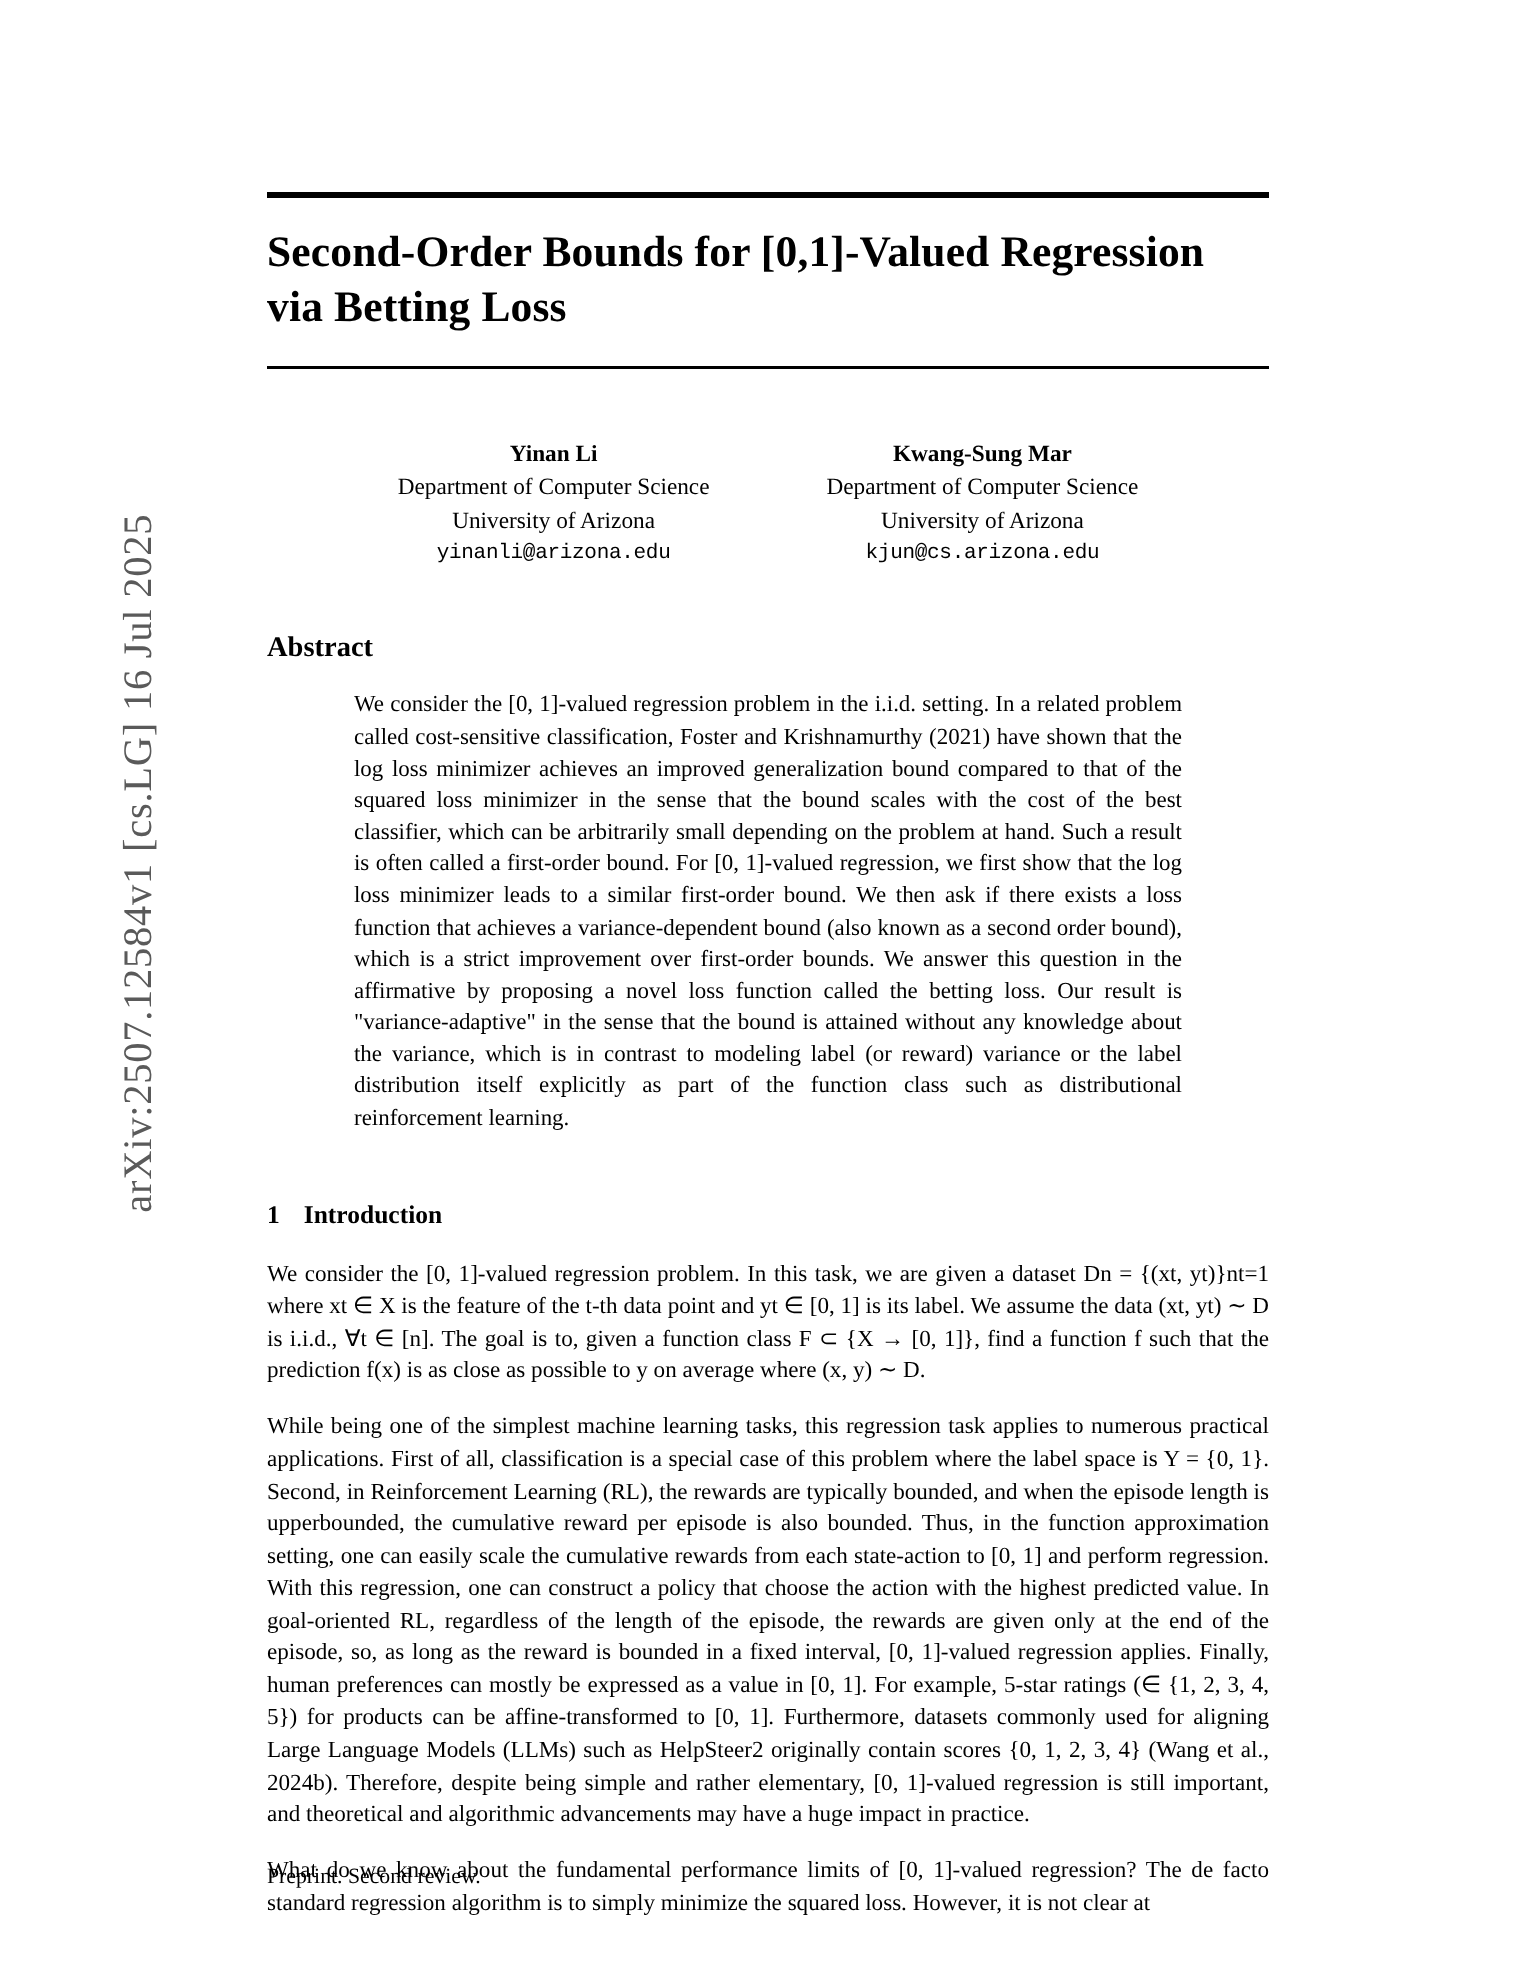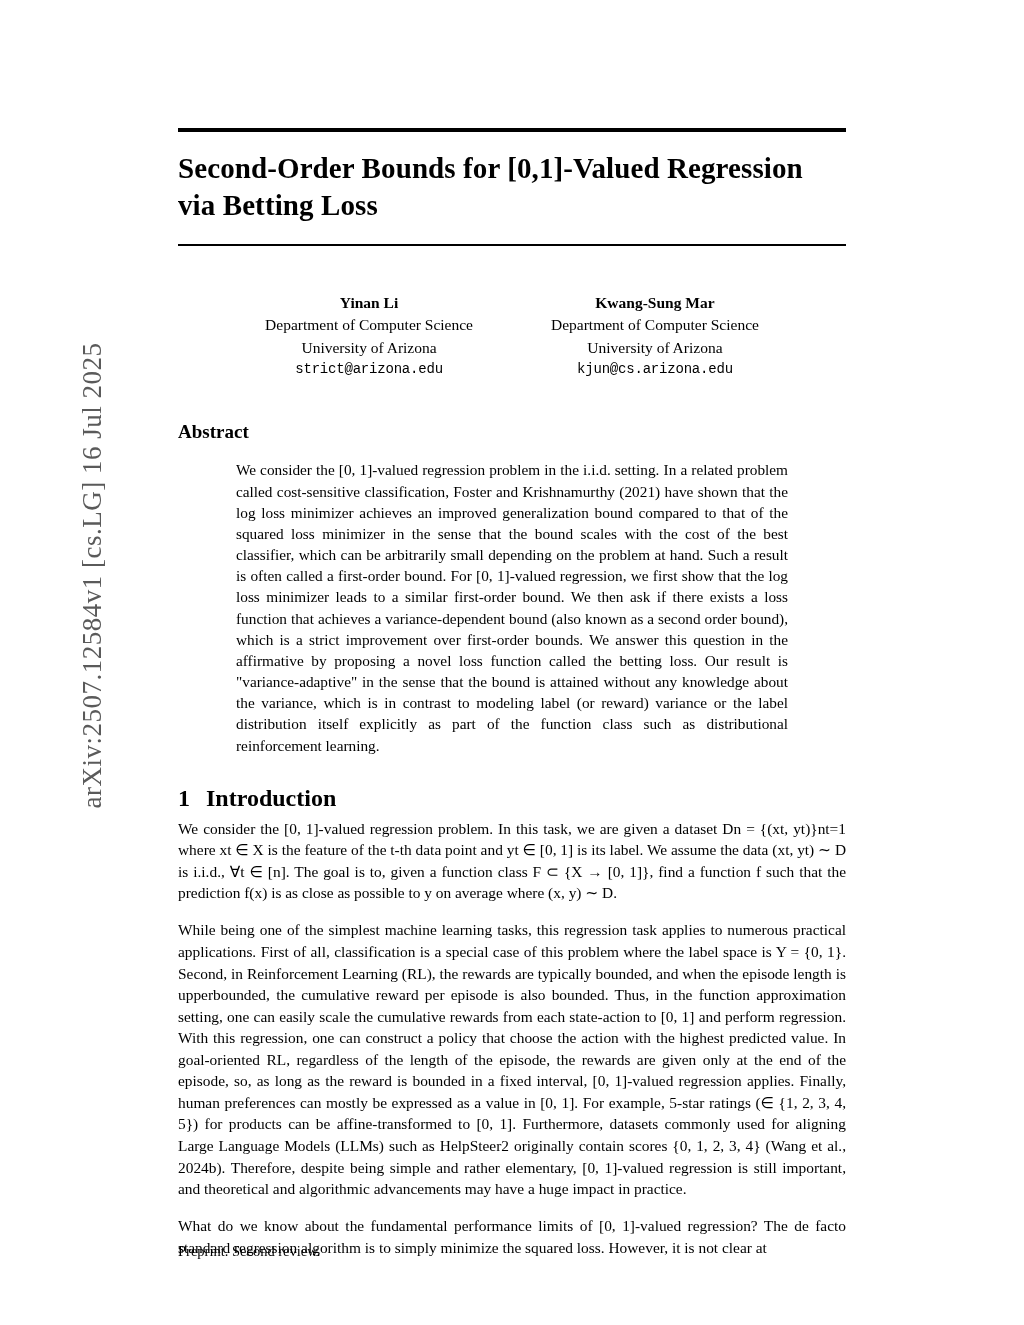--- a/index.html
+++ b/index.html
@@ -93,34 +93,34 @@
     margin: 16px auto 16px auto;
     width: 552px;
     font-size: 15.3px;
     line-height: 1.385;
     text-align: justify;
     text-justify: inter-word;
     hyphens: auto;
   }
 
   .section-head {
-    margin-top: 29px;
-    font-size: 24px;
+    margin-top: 44px;
+    font-size: 17px;
     font-weight: bold;
   }
   .section-head .num { margin-right: 16px; }
 
   .body-p {
     margin-top: 10px;
     font-size: 15.4px;
     line-height: 1.4;
     text-align: justify;
     hyphens: auto;
   }
-  .body-p.first { margin-top: 6px; }
+  .body-p.first { margin-top: 19px; }
 
   .footer {
     position: absolute;
     left: 178px;
     top: 1243px;
     font-size: 14.5px;
   }
 </style>
 </head>
 <body>
@@ -133,21 +133,21 @@
 
   <h1 class="title">Second-Order Bounds for [0,1]-Valued Regression via Betting Loss</h1>
 
   <div class="rule-bottom"></div>
 
   <div class="authors">
     <div class="author-block">
       <div class="author-name">Yinan Li</div>
       <div>Department of Computer Science</div>
       <div>University of Arizona</div>
-      <div class="author-email">strict@arizona.edu</div>
+      <div class="author-email">yinanli@arizona.edu</div>
     </div>
     <div class="author-block">
       <div class="author-name">Kwang-Sung Mar</div>
       <div>Department of Computer Science</div>
       <div>University of Arizona</div>
       <div class="author-email">kjun@cs.arizona.edu</div>
     </div>
   </div>
 
   <div class="abstract-head">Abstract</div>

